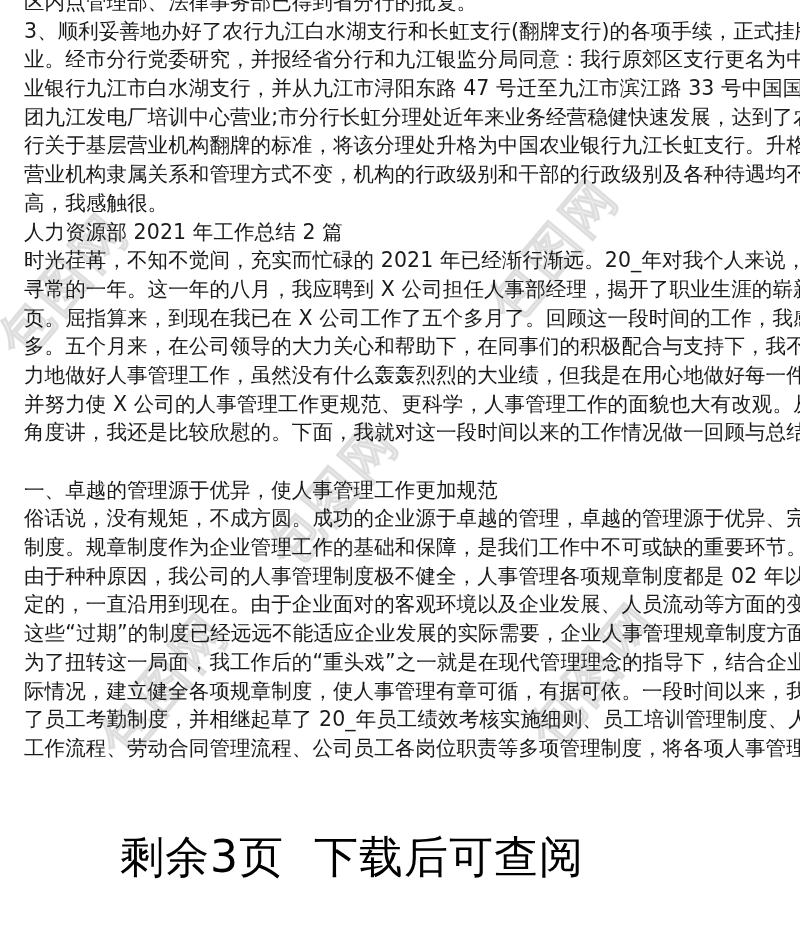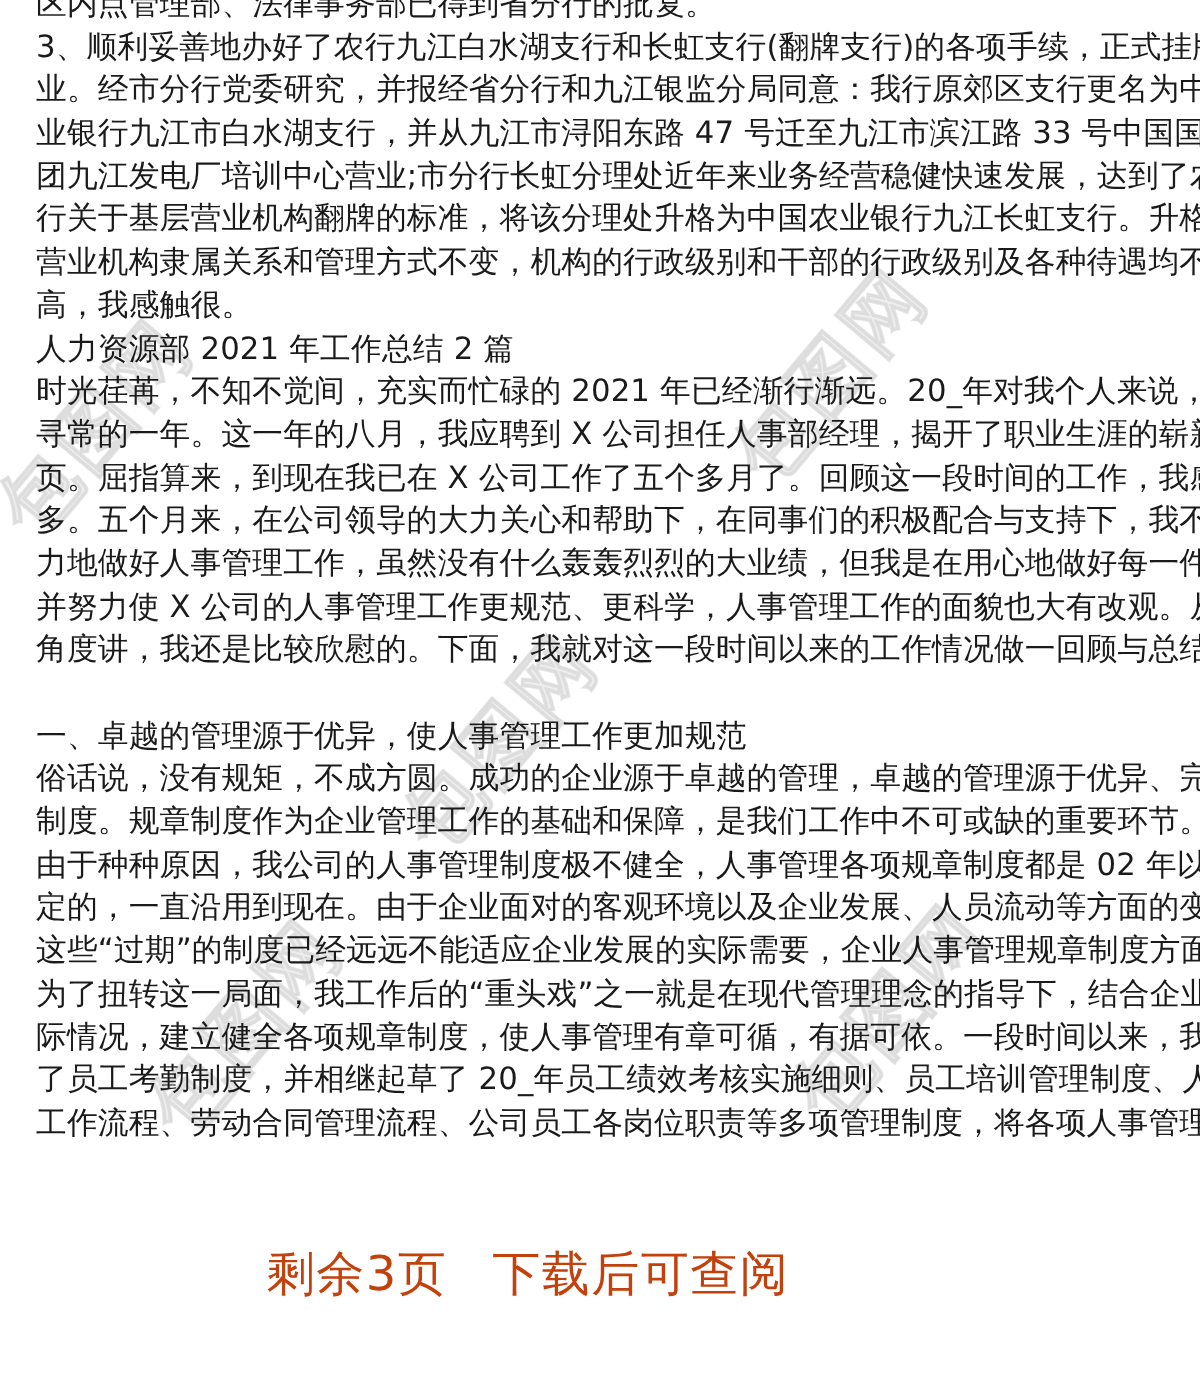--- a/index.html
+++ b/index.html
@@ -46,22 +46,22 @@
       letter-spacing: 4px;
       white-space: nowrap;
       -webkit-text-stroke: 1px rgba(170,170,170,0.25);
     }
     .footer {
       position: absolute;
       left: 0;
       top: 828px;
       width: 704px;
       text-align: center;
-      color: #c2410c;
-      font-size: 32px;
+      color: #000000;
+      font-size: 44px;
       letter-spacing: 1px;
     }
     .footer .gap { display: inline-block; width: 30px; }
   </style>
 </head>
 <body>
 
 <div class="watermark-layer">
   <span class="wm" style="left:470px; top:215px;">包图网</span>
   <span class="wm" style="left:250px; top:460px;">包图网</span>

